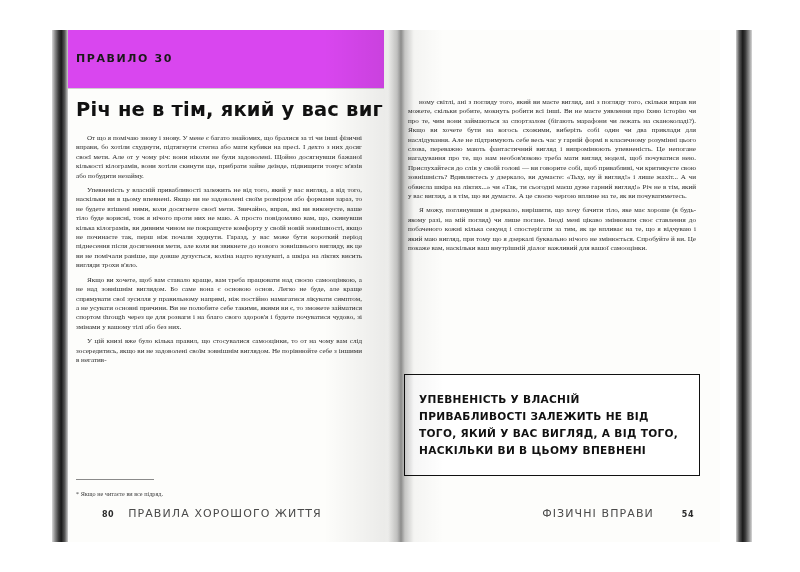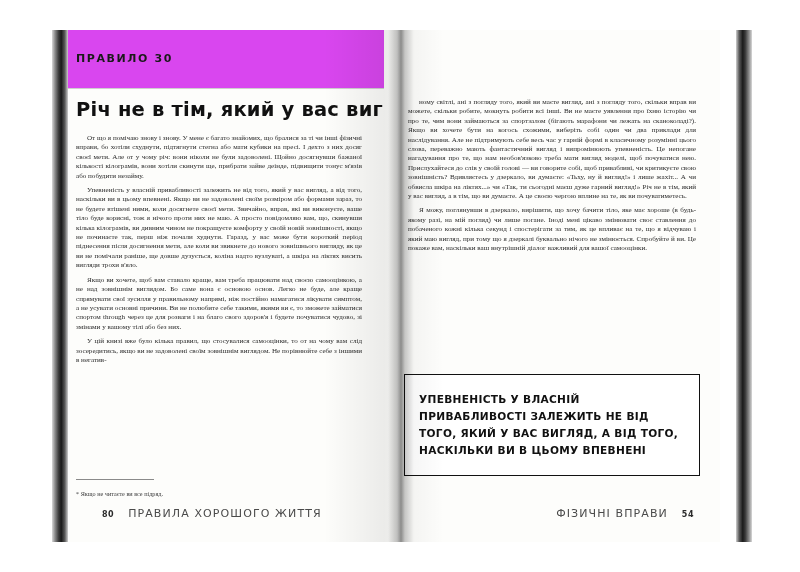--- a/index.html
+++ b/index.html
@@ -158,21 +158,21 @@
     font-weight: bold;
     letter-spacing: 0.5px;
   }
   .folio-text {
     font-weight: normal;
     letter-spacing: 1.1px;
     font-size: 11px;
     color: #4a4a4a;
   }
   .folio-left  { left: 24px;  display: flex; gap: 14px; align-items: baseline; margin-left: 26px; }
-  .folio-right { right: 26px; display: flex; gap: 14px; align-items: baseline; }
+  .folio-right { right: 26px; display: flex; gap: 28px; align-items: baseline; }
 
   
   .body-col-right {
     position: absolute;
     left: 24px;
     top: 68px;
     width: 288px;
     font-size: 7.1px;
     line-height: 9.4px;
     text-align: justify;

